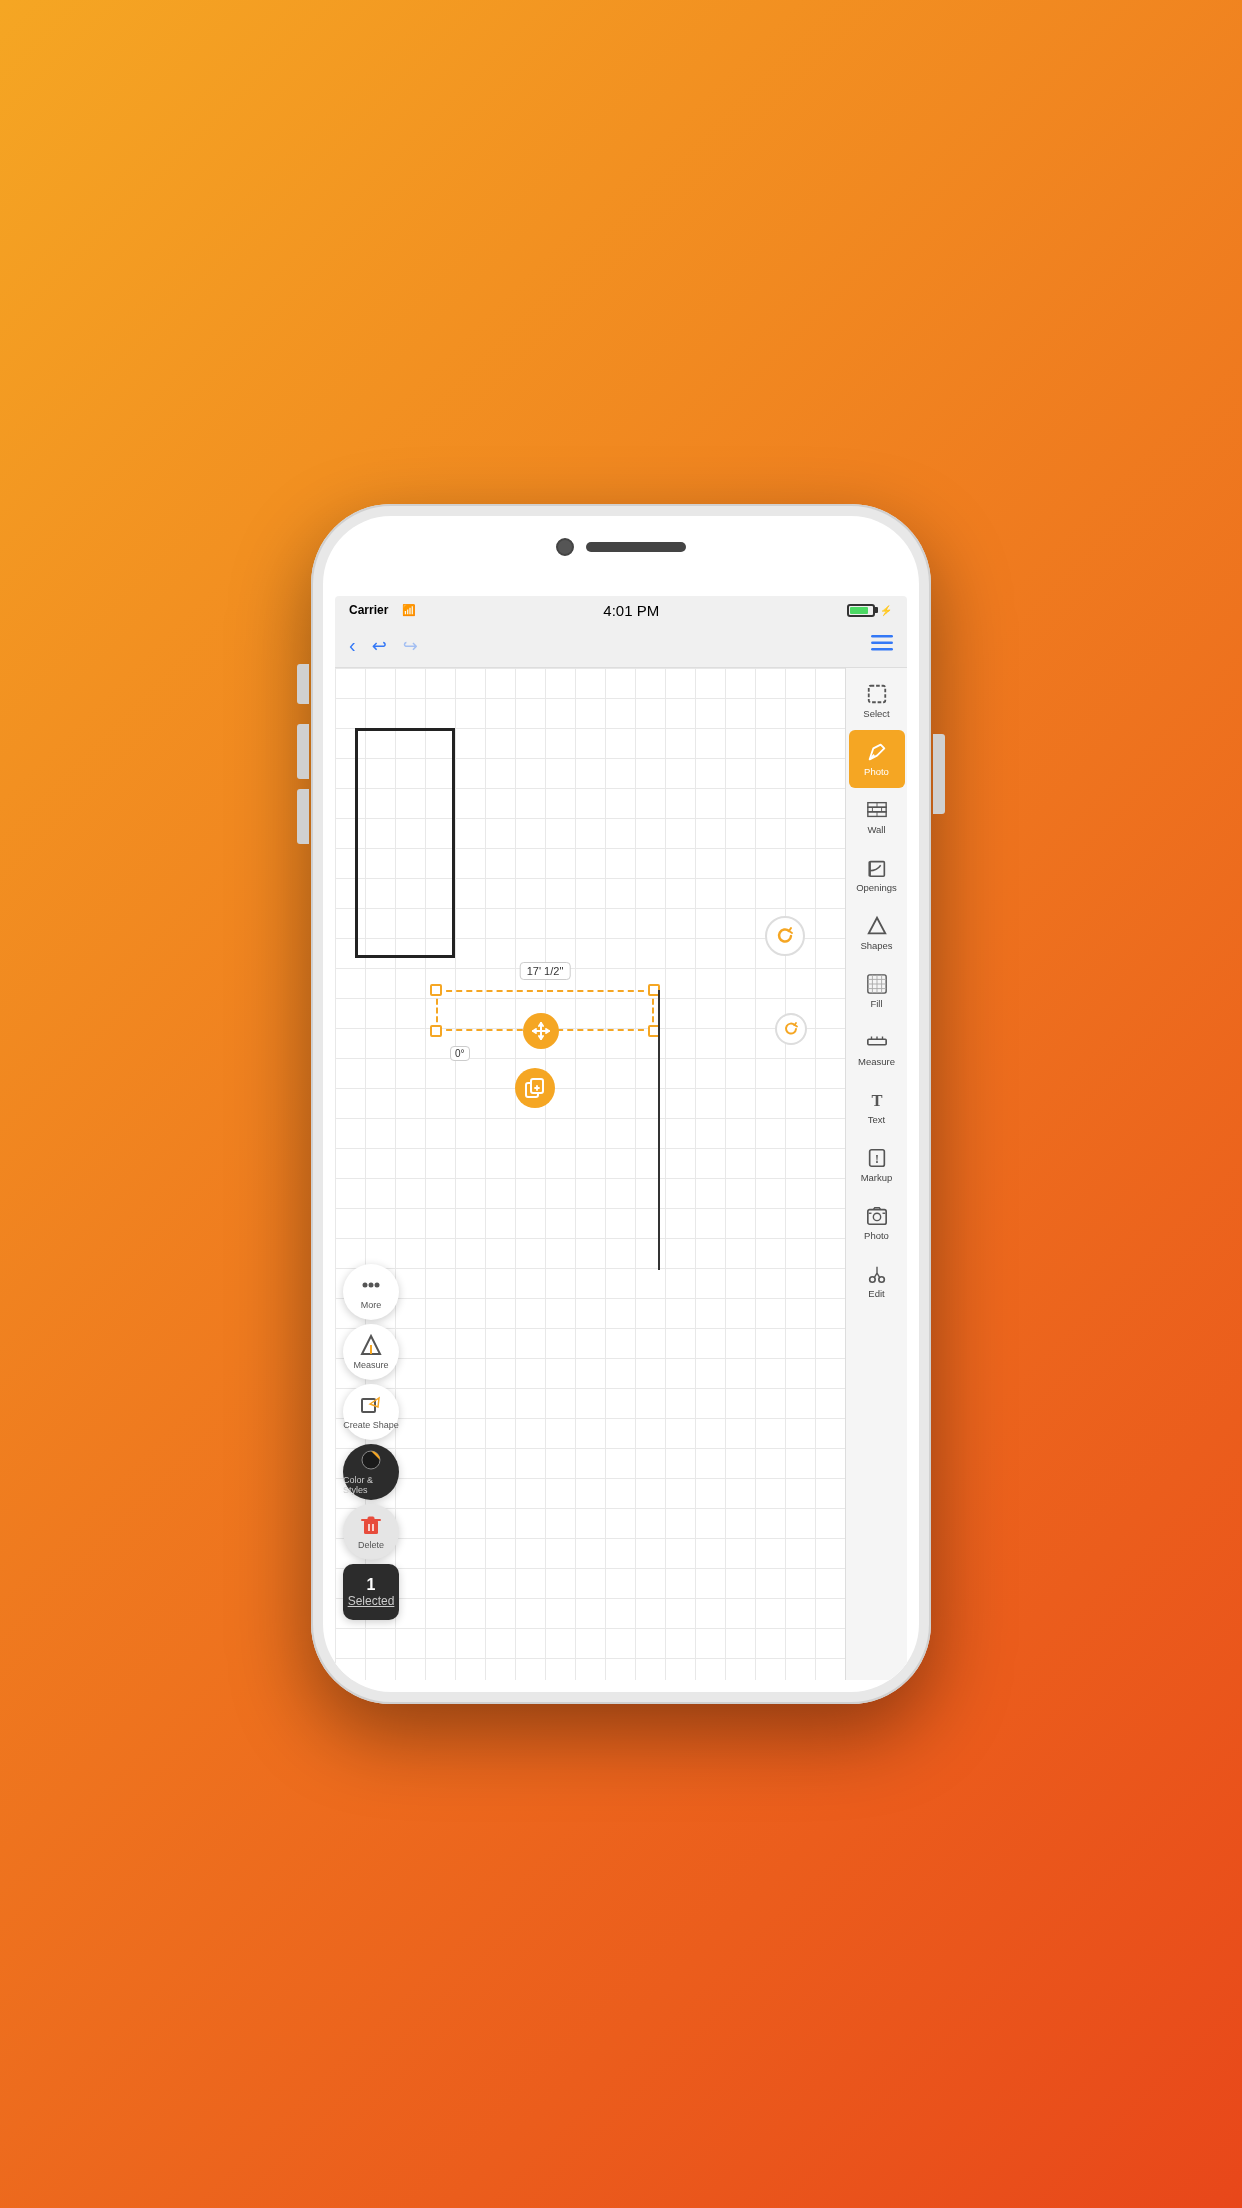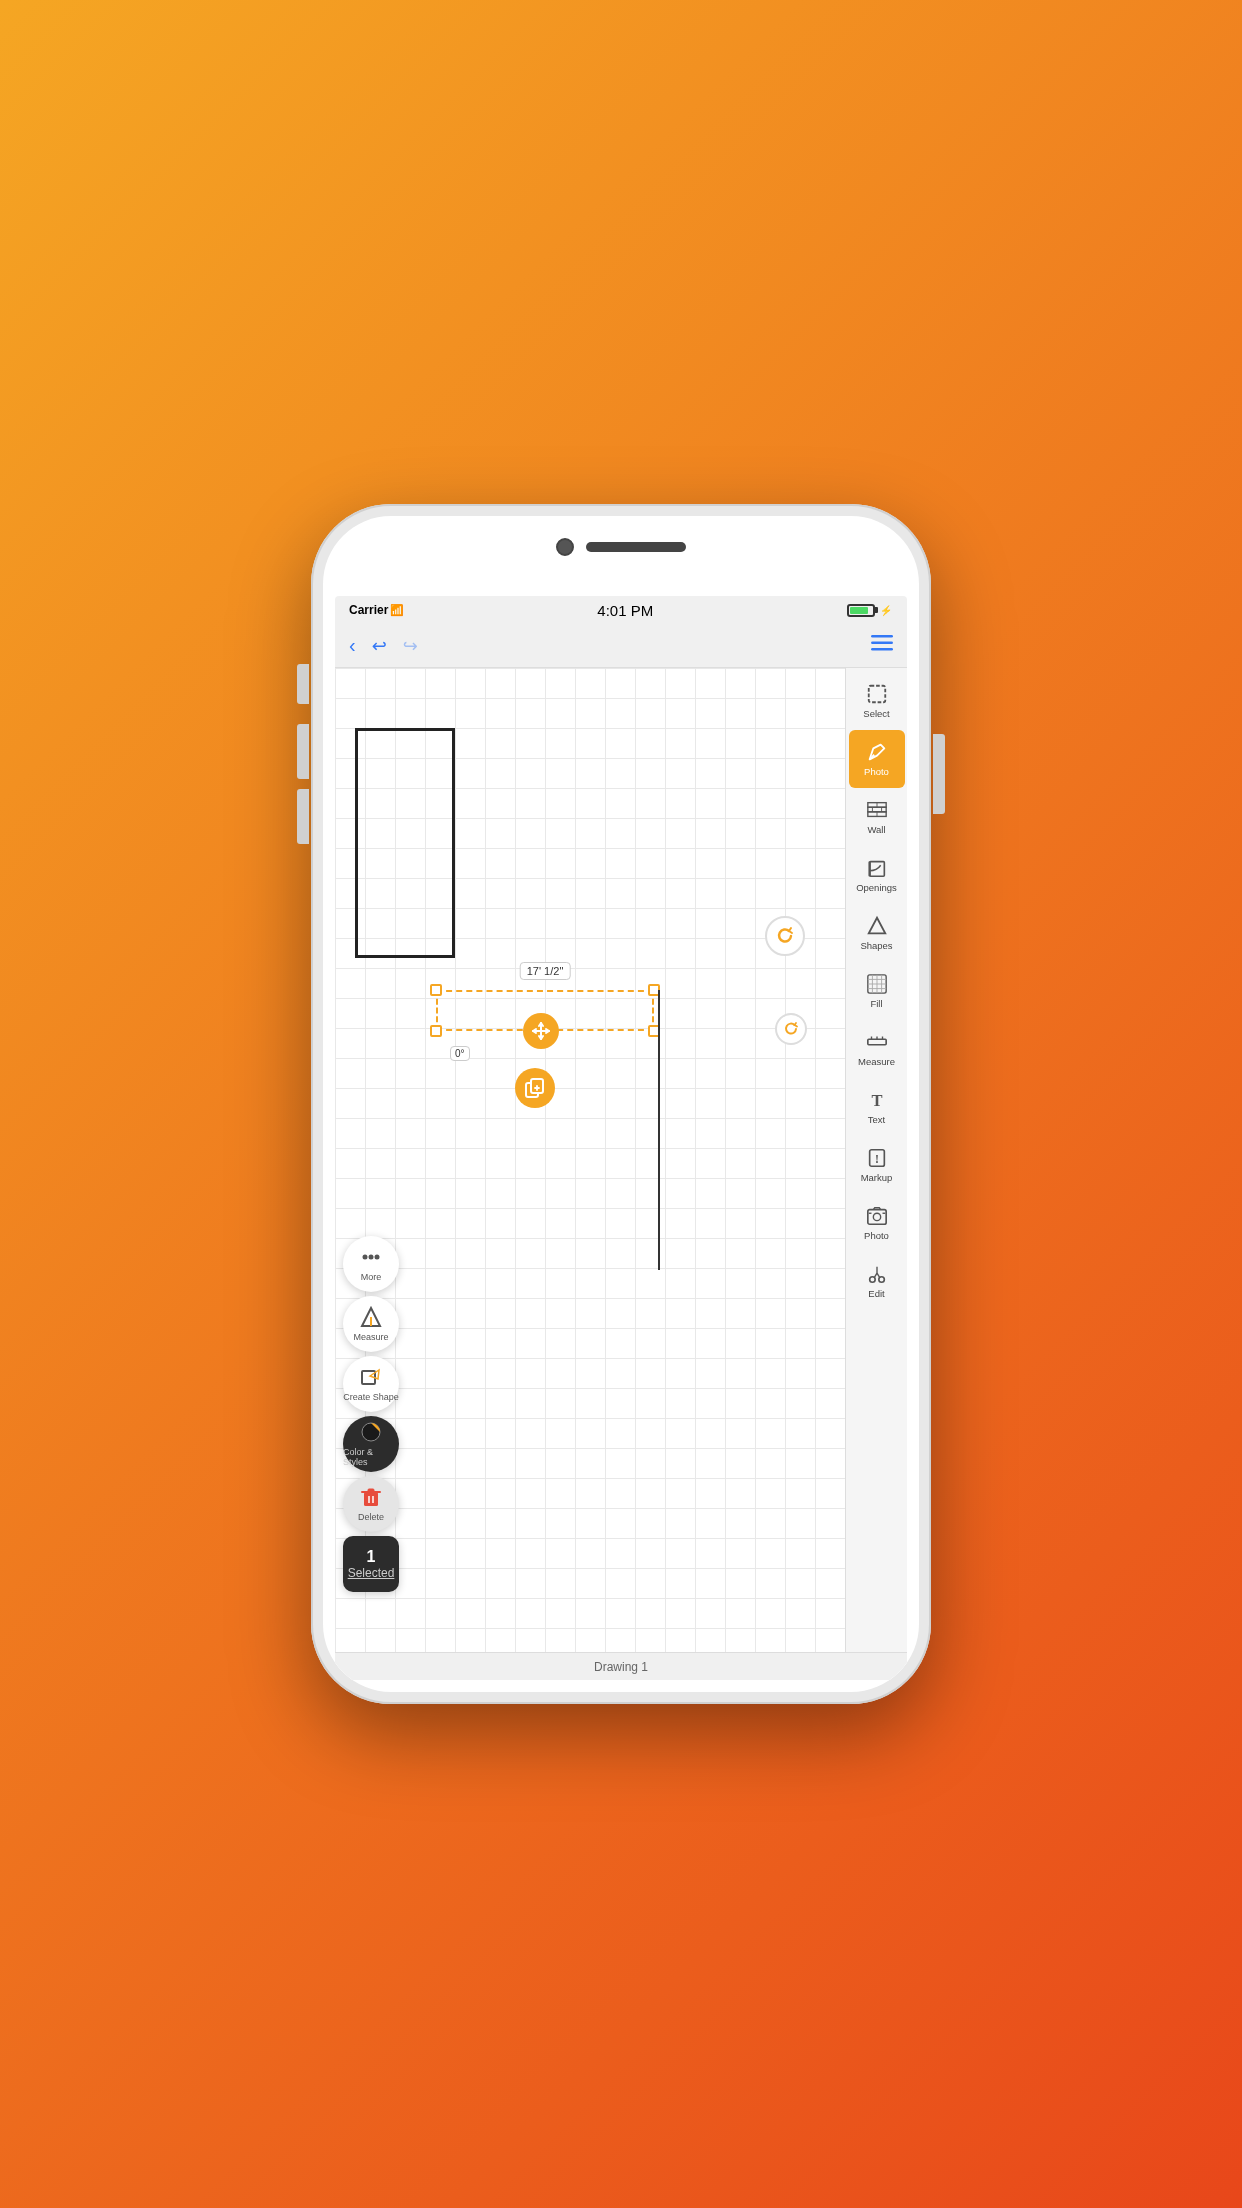--- a/index.html
+++ b/index.html
@@ -118,21 +118,21 @@
       background: #f0f0f0;
       display: flex;
       align-items: center;
       justify-content: space-between;
       padding: 0 14px;
       font-size: 12px;
       font-weight: 600;
       color: #000;
       flex-shrink: 0;
     }
-    .status-left { display: flex; align-items: center; gap: 2px; text-align: right; }
+    .status-left { display: flex; align-items: center; gap: 14px; text-align: right; }
     .status-center { font-weight: 400; font-size: 15px; }
     .status-right { display: flex; align-items: center; gap: 4px; }
     .wifi-icon { font-size: 11px; }
     .battery {
       width: 28px;
       height: 13px;
       border: 2px solid #333;
       border-radius: 3px;
       position: relative;
       display: flex;
@@ -733,19 +733,16 @@
               <line x1="9" y1="16" x2="12" y2="11" stroke="#555" stroke-width="1.5"></line>
               <line x1="15" y1="16" x2="12" y2="11" stroke="#555" stroke-width="1.5"></line>
               <line x1="12" y1="11" x2="12" y2="4" stroke="#555" stroke-width="1.5"></line>
             </svg>
             <span class="rt-label">Edit</span>
           </div>
 
         </div>
       </div>
 
-      <div class="bottom-bar">
-        <span>Drawing 1</span>
-      </div>
 
     </div>
   </div>
 </div>
 
 </body></html>

